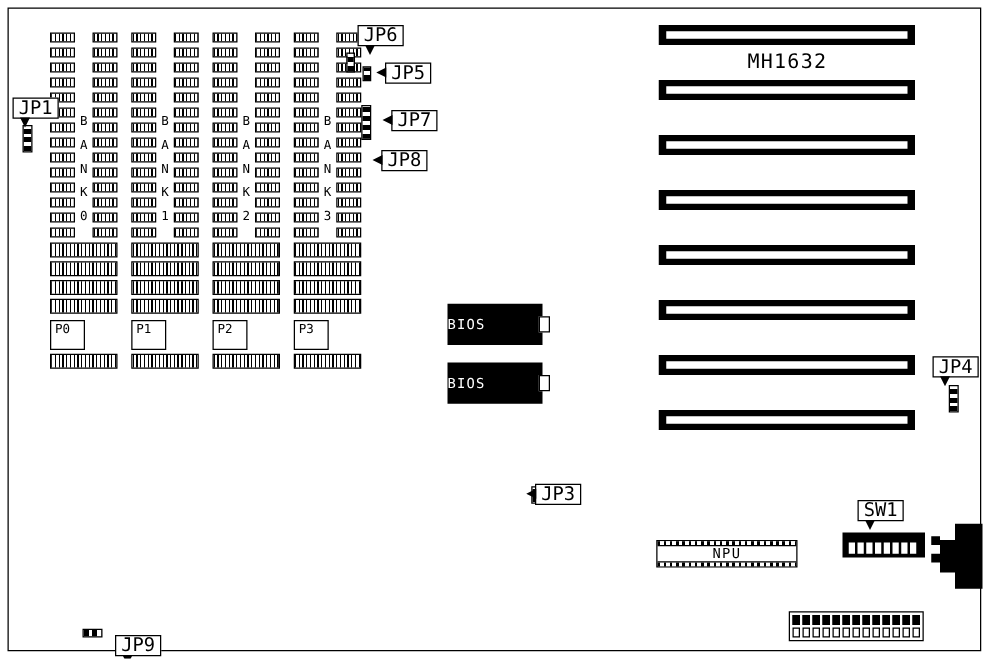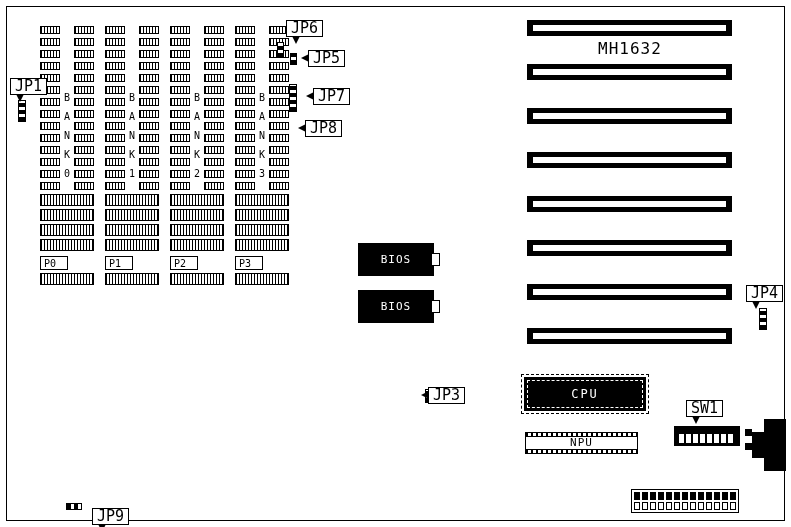--- a/index.html
+++ b/index.html
@@ -15,21 +15,21 @@
   .bank { width:54px; display:flex; flex-direction:column; }
   .bank-top { height:164px; display:flex; justify-content:space-between; }
   .strip { width:20px; display:flex; flex-direction:column; justify-content:space-between; }
   .chip-s { height:8px; border:1px solid #000;
             background:repeating-linear-gradient(90deg,#000 0 1px,#fff 1px 3px); }
   .bank-label { width:12px; font-size:10px; line-height:19px; text-align:center;
                 word-break:break-all; margin-top:62px; }
   .bank-mid { margin-top:4px; display:flex; flex-direction:column; gap:3px; }
   .chip-w { height:12px; border:1px solid #000;
             background:repeating-linear-gradient(90deg,#000 0 1px,#fff 1px 3px); }
-  .p-box { margin-top:5px; width:28px; height:14px; border:1px solid #000;
+  .p-box { margin-top:5px; width:28px; height:24px; border:1px solid #000;
            font-size:10px; line-height:13px; padding-left:3px; background:#fff; }
   .bank-bottom { margin-top:3px; }
 
   
   .callout { position:absolute; border:1px solid #000; background:#fff;
              font-size:15px; line-height:15px; padding:0 4px; z-index:4; white-space:nowrap; }
   .tail-down::before { content:''; position:absolute; top:100%; left:5px;
       border-left:4px solid transparent; border-right:4px solid transparent;
       border-top:8px solid #000; }
   .tail-left::before { content:''; position:absolute; right:100%; top:3px;
@@ -53,21 +53,21 @@
   #jp5 { left:308px; top:50px; }
   #jp7 { left:313px; top:88px; }
   #jp8 { left:305px; top:120px; }
   #jp3 { left:428px; top:387px; }
   #jp4 { left:746px; top:285px; }
   #jp9 { left:80px;  top:508px;margin-left:12px; }
   #sw1-label { left:686px; top:400px; }
 
   
   .bios { position:absolute; width:76px; height:33px; background:#000; color:#fff;
-          display:flex; align-items:center; justify-content:center;
+          display:flex; align-items:center; 
           font-size:11px; letter-spacing:1px; }
   #bios1 { left:358px; top:243px; }
   #bios2 { left:358px; top:290px; }
   .notch { position:absolute; right:-6px; top:10px; width:9px; height:13px;
            background:#fff; border:1px solid #000; }
 
   
   #slots { position:absolute; left:527px; top:20px; width:205px; height:324px;
            display:flex; flex-direction:column; justify-content:space-between; }
   .slot { height:16px; background:#000; position:relative; }
@@ -327,25 +327,20 @@
     <div class="slot"></div>
     <div class="slot"></div>
     <div class="slot"></div>
     <div class="slot"></div>
     <div class="slot"></div>
     <div class="slot"></div>
     <div class="slot"></div>
   </div>
   <div id="model">MH1632</div>
 
-  <div id="cpu-socket">
-    <div id="cpu">
-      <span>CPU</span>
-    </div>
-  </div>
 
   <div id="npu">
     <div class="pin-hatch"></div>
     <div class="npu-label">NPU</div>
     <div class="pin-hatch"></div>
   </div>
 
   <div id="sw1">
       <div class="dip-cell"></div>
       <div class="dip-cell"></div>

